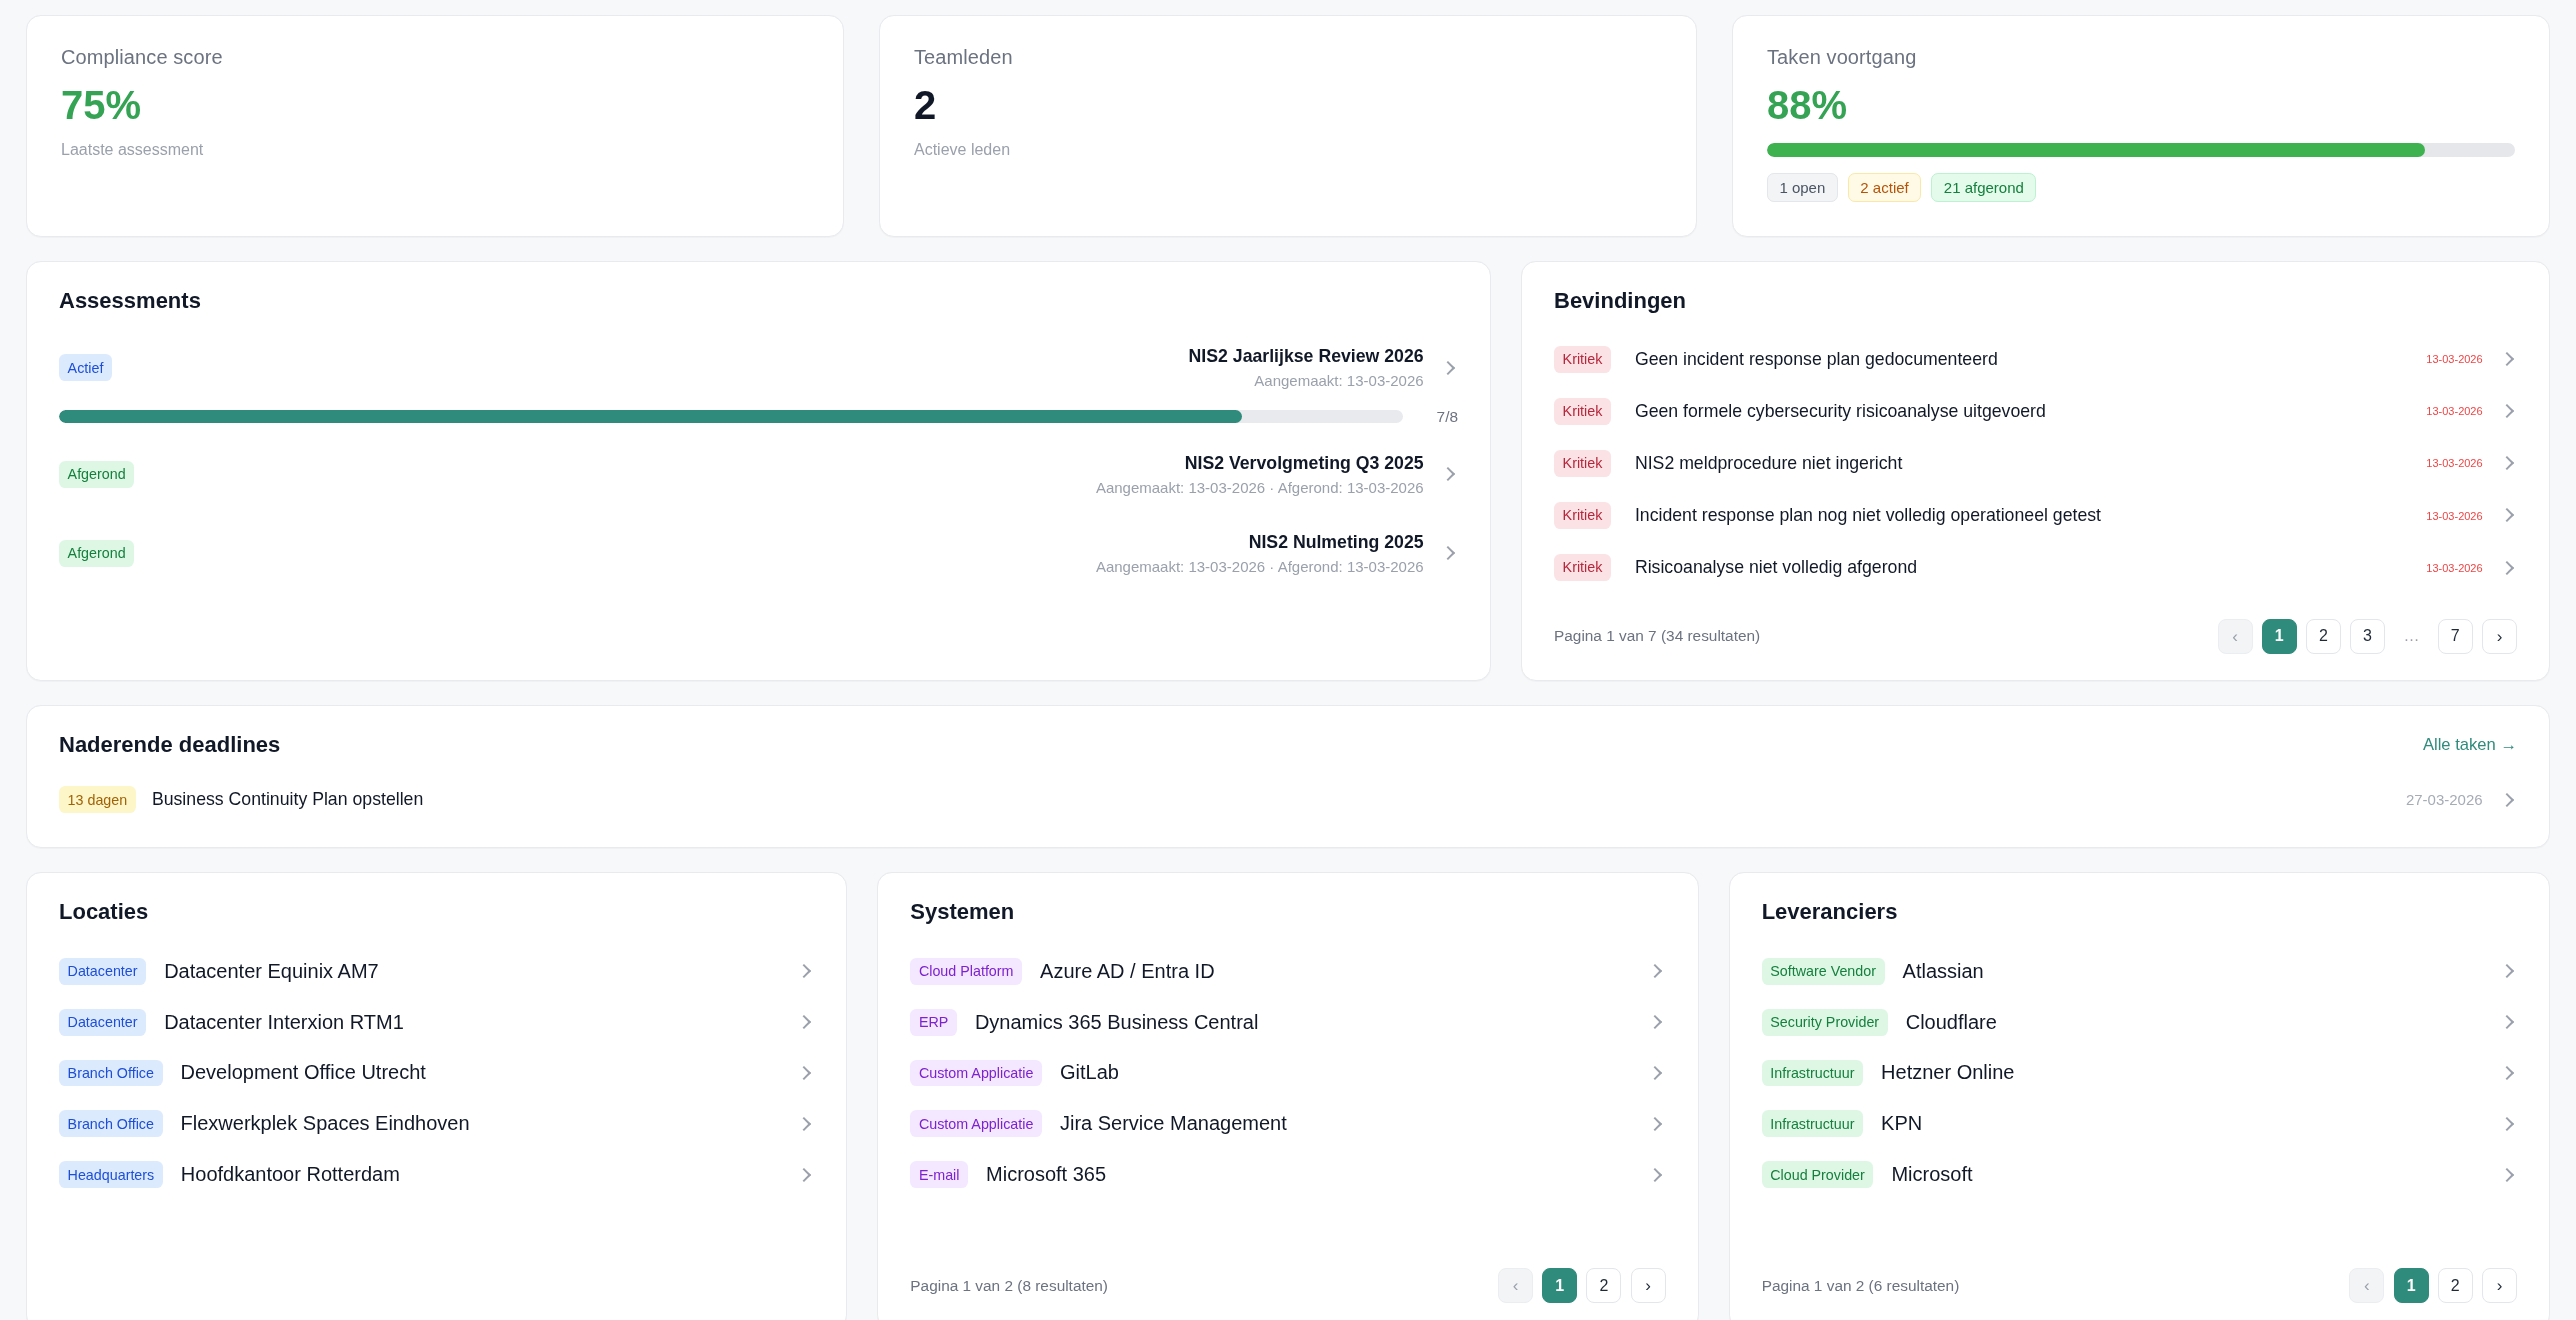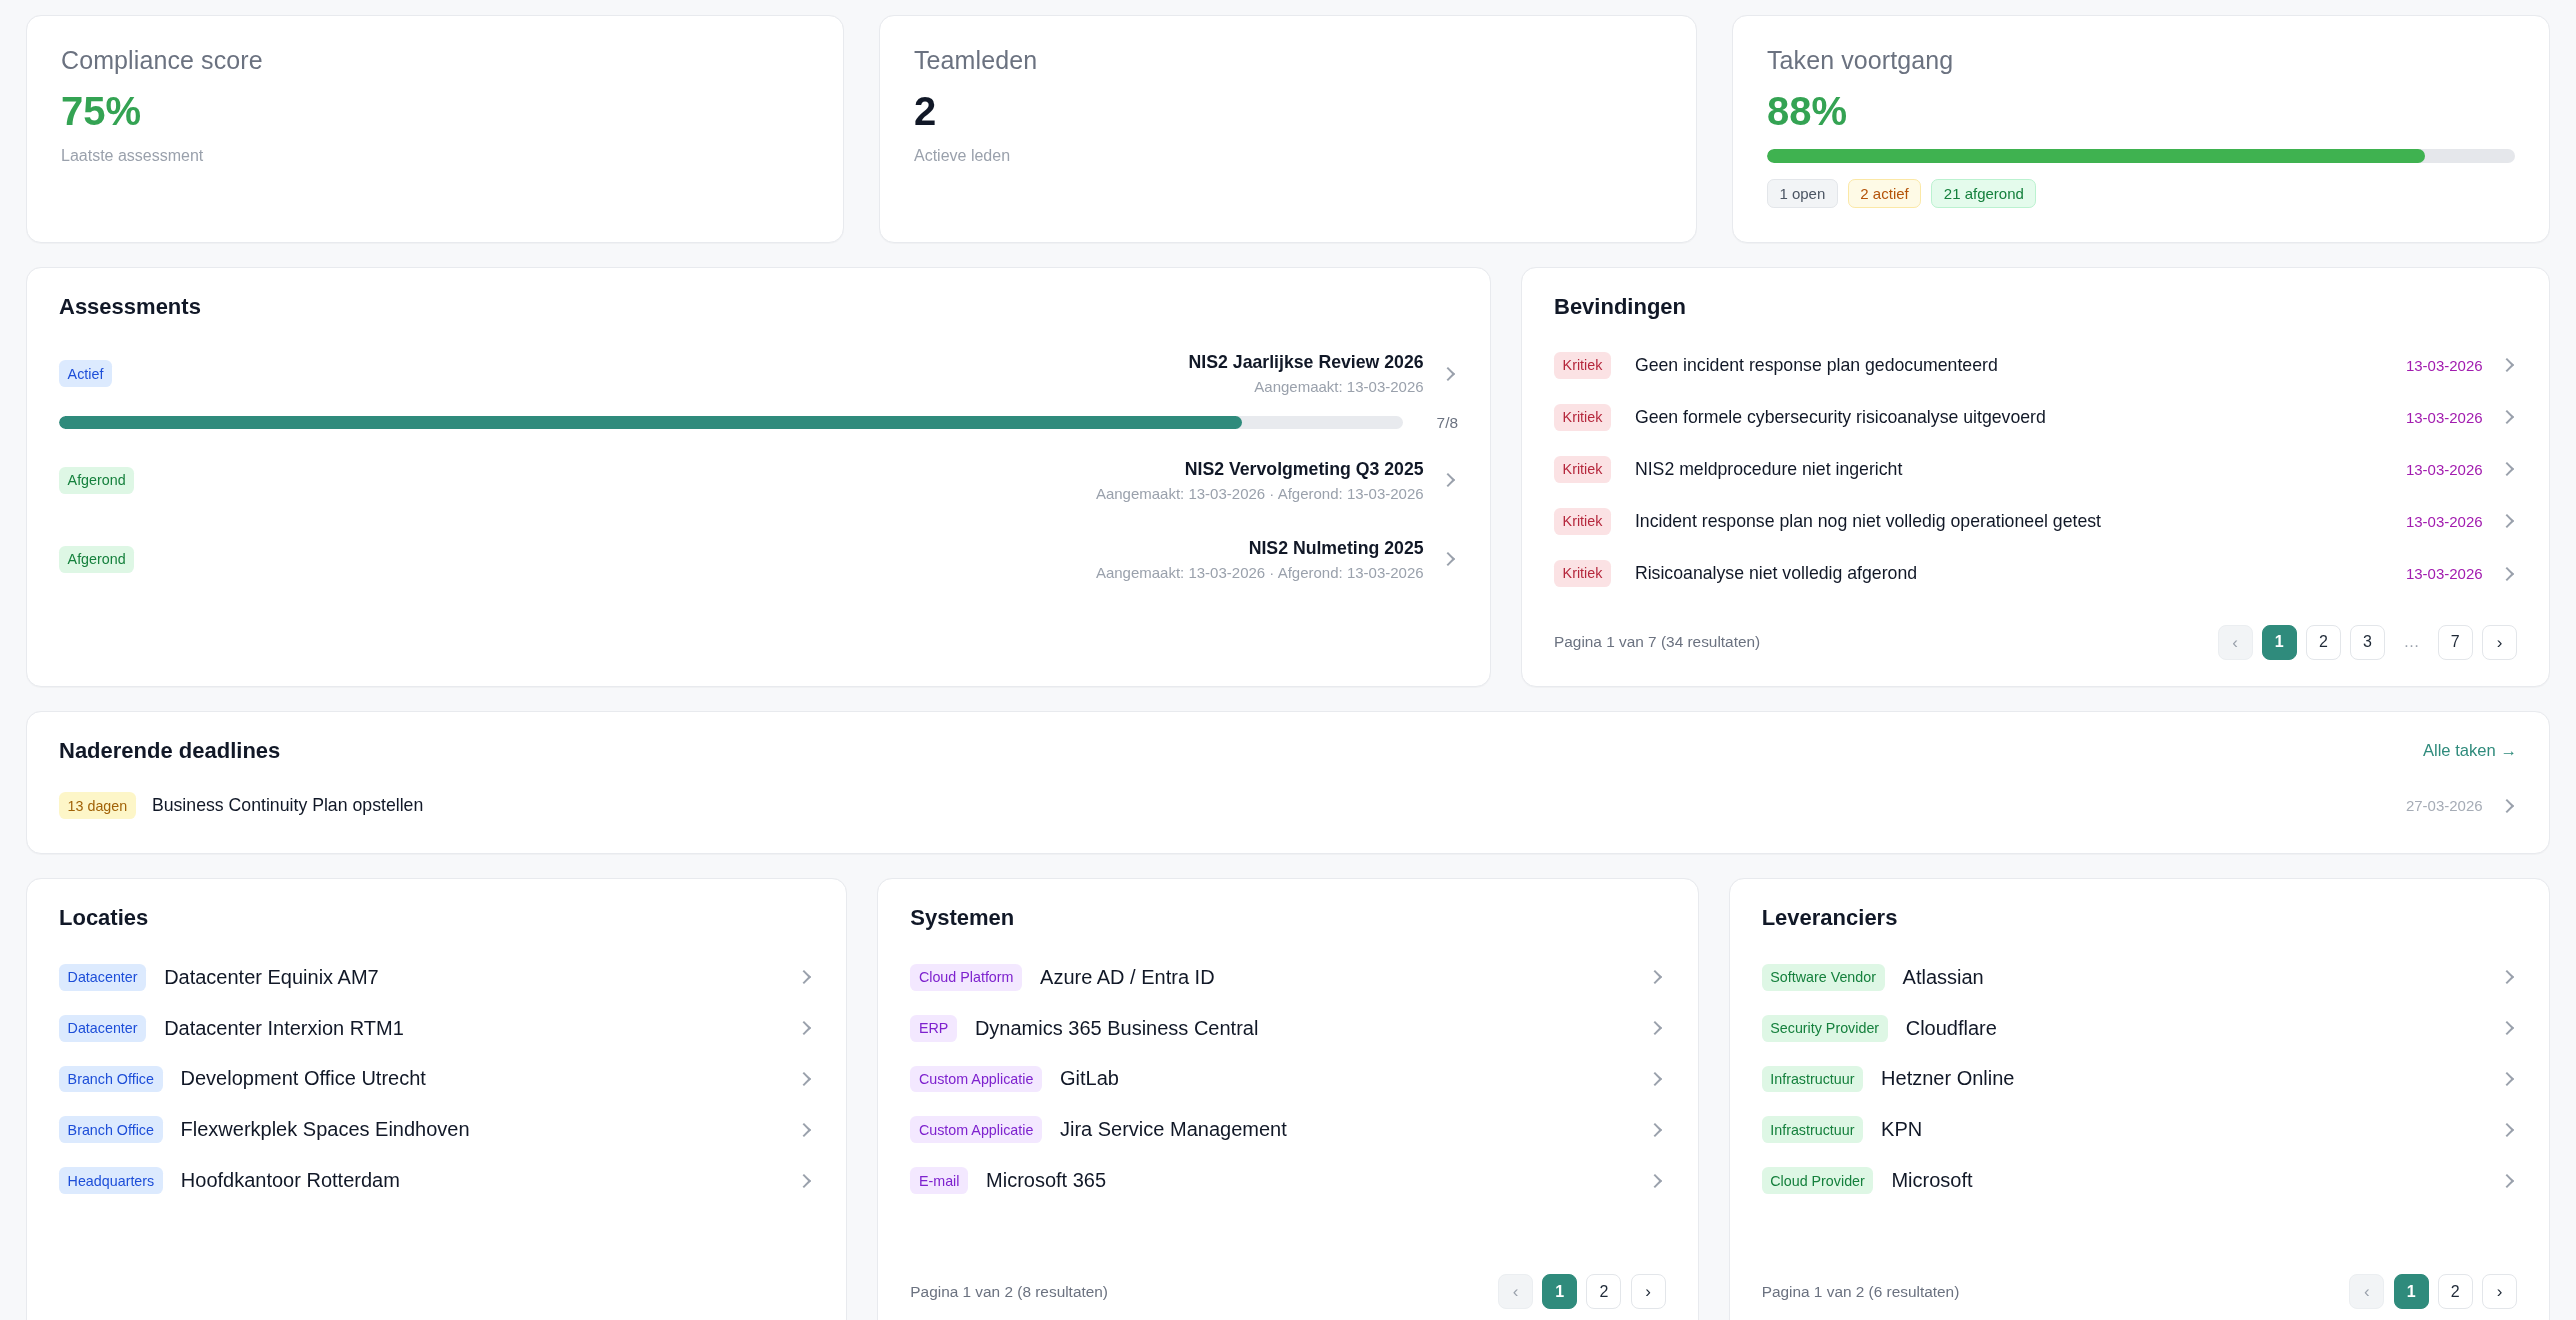--- a/index.html
+++ b/index.html
@@ -14,21 +14,21 @@
   .card {
     background: #FFFFFF;
     border: 1.7px solid #E8EAEE;
     border-radius: 15px;
     box-shadow: 0 0.6px 1.1px rgba(16,24,40,0.03);
   }
 
   
   .kpi-row { display: flex; gap: 35px; }
   .kpi { flex: 1; padding: 30px 34px 34px 34px; min-height: 172px; }
-  .kpi-label { font-size: 25px; color: #6B7280; letter-spacing: 0.1px; }
+  .kpi-label { font-size: 20px; color: #6B7280; letter-spacing: 0.1px; }
   .kpi-value { font-size: 40px; font-weight: bold; margin-top: 15px; line-height: 1.05; }
   .kpi-value.green { color: #34A353; }
   .kpi-value.navy  { color: #111827; }
   .kpi-sub { font-size: 16px; color: #9AA1AC; margin-top: 15px; }
 
   .kpi-bar-track {
     margin-top: 17px;
     height: 13.7px; border-radius: 8px; background: #E5E7EB; overflow: hidden;
   }
   .kpi-bar-fill { height: 100%; background: #3FB250; border-radius: 8px; }
@@ -82,21 +82,21 @@
   .assess-progress { display: flex; align-items: center; gap: 13.7px; margin: 8px 0 17px 0; }
   .assess-track { flex: 1; height: 12.6px; border-radius: 6.9px; background: #E8EAEE; overflow: hidden; }
   .assess-fill  { height: 100%; background: #2F8B7C; border-radius: 6.9px; }
   .assess-count { font-size: 15.4px; color: #6B7280; width: 41px; text-align: right; }
 
   
   .find-list { margin-top: 19.4px; }
   .find-row { display: flex; align-items: center; padding: 12.6px 0; }
   .find-badge { flex: 0 0 74px; }
   .find-text { flex: 1; font-size: 17.7px; color: #111827; padding-left: 6.9px; }
-  .find-date { font-size: 15px; color: #a21caf; white-space: nowrap; }
+  .find-date { font-size: 11px; color: #ef4444; white-space: nowrap; }
 
   .pager-row {
     display: flex; align-items: center; justify-content: space-between;
     margin-top: 25px;
   }
   .pager-info { font-size: 15.4px; color: #6B7280; }
   .pager { display: flex; gap: 9.2px; align-items: center; }
   .pg {
     min-width: 35px; height: 35px; padding: 0 9.2px;
     display: flex; align-items: center; justify-content: center;

